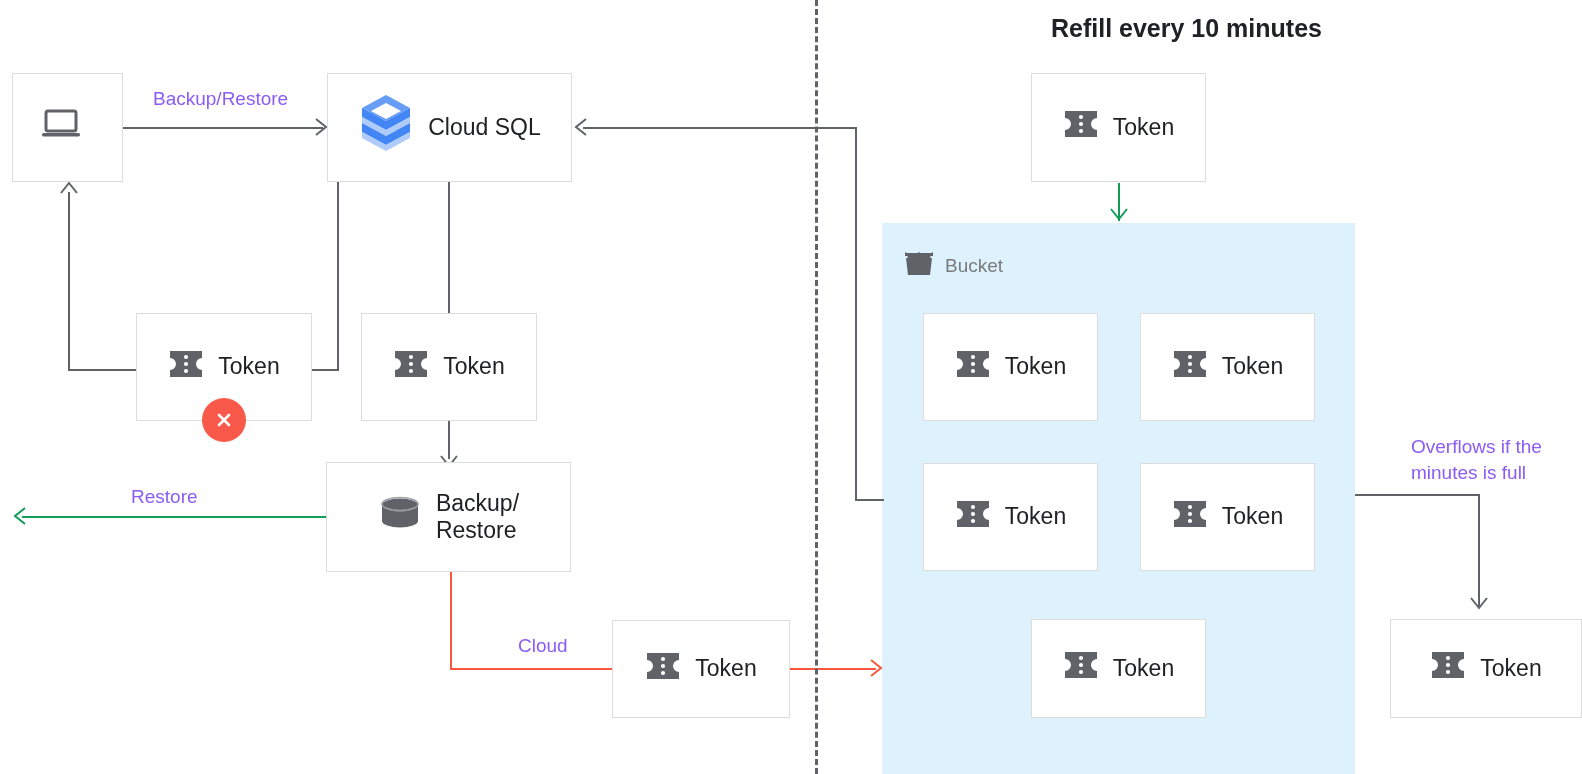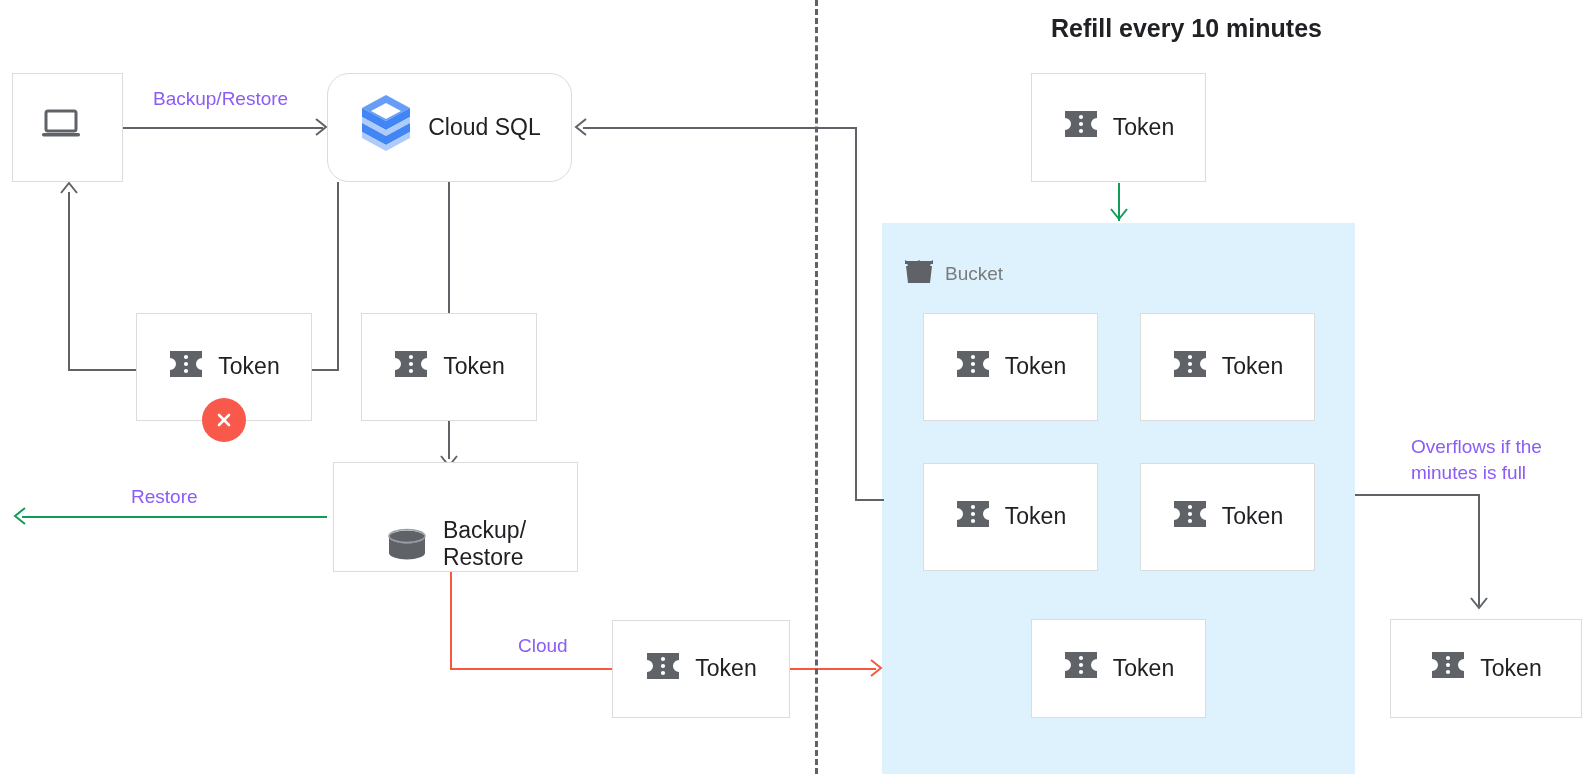--- a/index.html
+++ b/index.html
@@ -170,41 +170,41 @@
 
   <div class="edge-label" style="left:153px;top:86px;">Backup/Restore</div>
 
   <div class="edge-label" style="left:131px;top:484px;">Restore</div>
 
   <div class="edge-label" style="left:518px;top:633px;">Cloud</div>
 
   <div class="edge-label" style="left:1411px;top:434px;">Overflows if the
 minutes is full</div>
 
-  <div class="bucket-tag" style="left:903px;top:248px;margin-top:8px;">
+  <div class="bucket-tag" style="left:903px;top:248px;">
     <span>
       <svg width="32" height="30" viewBox="0 0 32 30">
         <path d="M3 5 L29 5 L27 10 L29 10 L27 27 L5 27 L3 10 L5 10 Z" fill="#5f6368"></path>
         <path d="M2 4 L10 9 L16 4 L22 9 L30 4 L30 8 L2 8 Z" fill="#5f6368"></path>
       </svg>
     </span>
     <span>Bucket</span>
   </div>
 
   <div class="node" style="left:12px;top:73px;width:111px;height:109px;">
     <span>
       <svg width="42" height="34" viewBox="0 0 42 34">
         <rect x="6" y="4" width="30" height="20" rx="2" fill="none" stroke="#5f6368" stroke-width="3"></rect>
         <rect x="2" y="26" width="38" height="3.4" rx="1.6" fill="#5f6368"></rect>
       </svg>
     </span>
     <span class="lbl"></span>
   </div>
 
-  <div class="node" style="left:327px;top:73px;width:245px;height:109px;border-radius:22px;">
+  <div class="node" style="left:327px;top:73px;width:245px;height:109px;">
     <span>
       <svg width="56" height="62" viewBox="0 0 56 62">
         <polygon points="28,2 52,15 28,28 4,15" fill="#669df6"></polygon>
         <polygon points="28,10 43,18 28,26 13,18" fill="#ffffff"></polygon>
         <polygon points="4,15 4,24 28,37 52,24 52,15 28,28" fill="#4285f4"></polygon>
         <polygon points="4,24 4,30 28,43 52,30 52,24 28,37" fill="#aecbfa"></polygon>
         <polygon points="4,30 4,39 28,52 52,39 52,30 28,43" fill="#4285f4"></polygon>
         <polygon points="4,39 4,45 28,58 52,45 52,39 28,52" fill="#aecbfa"></polygon>
       </svg>
     </span>
@@ -233,21 +233,21 @@
       <svg width="36" height="30" viewBox="0 0 36 30">
         <path d="M2 2 L34 2 L34 9 A6 6 0 0 0 34 21 L34 28 L2 28 L2 21 A6 6 0 0 0 2 9 Z" fill="#5f6368"></path>
         <circle cx="18" cy="8" r="2.1" fill="#ffffff"></circle>
         <circle cx="18" cy="15" r="2.1" fill="#ffffff"></circle>
         <circle cx="18" cy="22" r="2.1" fill="#ffffff"></circle>
       </svg>
     </span>
     <span class="lbl">Token</span>
   </div>
 
-  <div class="node" style="left:333px;top:462px;width:245px;height:110px;align-items:flex-end;">
+  <div class="node" style="left:326px;top:462px;width:245px;height:110px;">
     <span>
       <svg width="44" height="38" viewBox="0 0 44 38">
         <ellipse cx="22" cy="10" rx="18" ry="6.5" fill="#5f6368"></ellipse>
         <ellipse cx="22" cy="9" rx="18" ry="6.5" fill="none" stroke="#9aa0a6" stroke-width="1.6"></ellipse>
         <path d="M4 10 L4 26 A18 6.5 0 0 0 40 26 L40 10 A18 6.5 0 0 1 4 10 Z" fill="#5f6368"></path>
       </svg>
     </span>
     <span class="lbl">Backup/
 Restore</span>
   </div>

